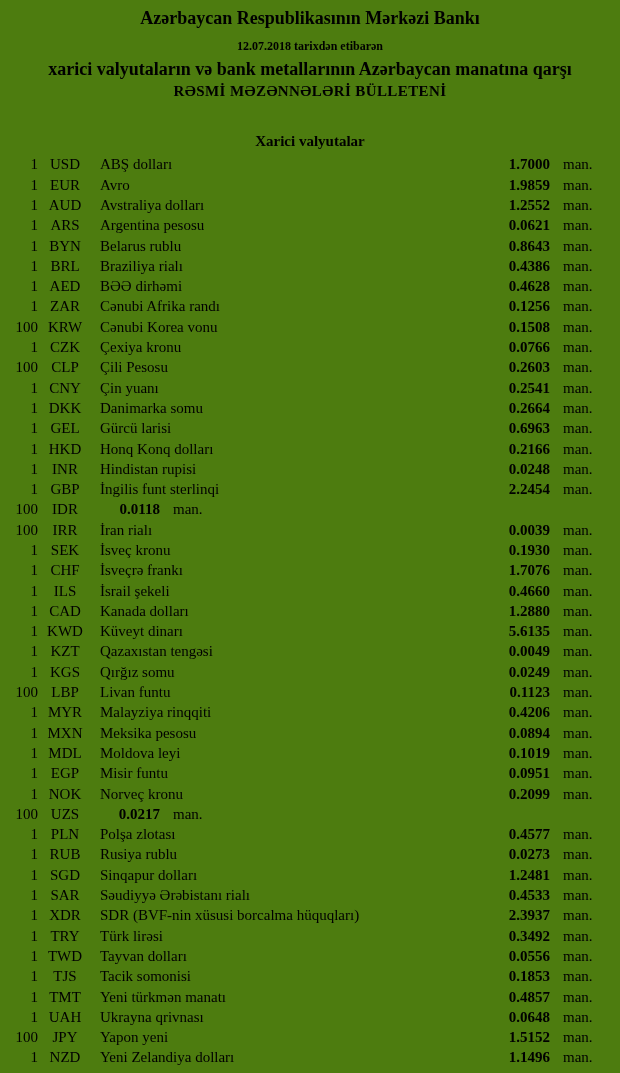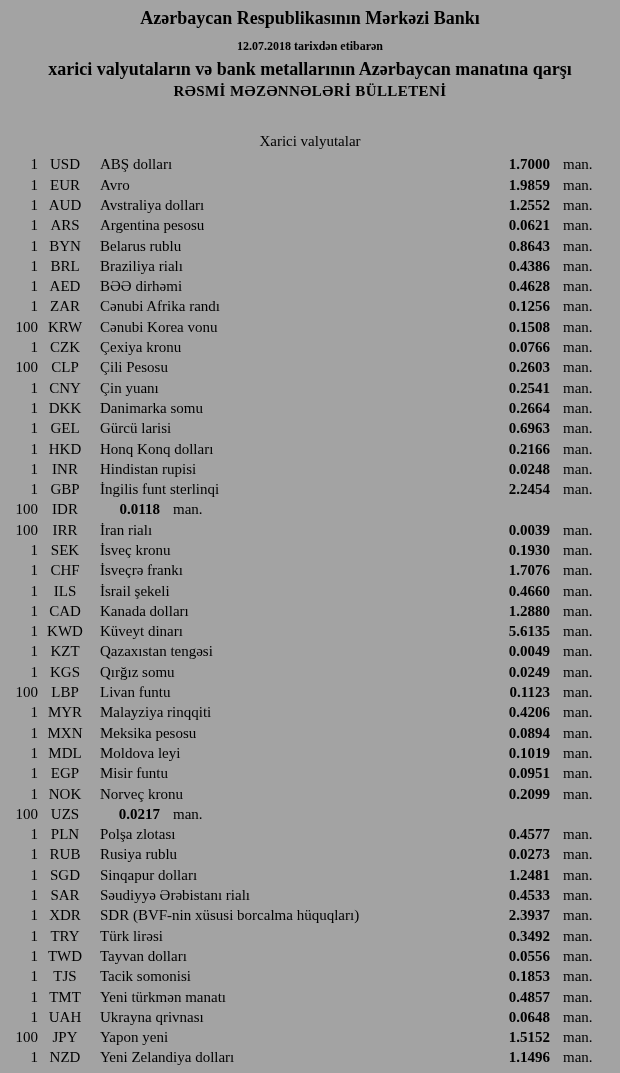--- a/index.html
+++ b/index.html
@@ -8,21 +8,21 @@
     background: #ffffff;
     color: #000000;
     font-family: "Liberation Serif", "DejaVu Serif", serif;
   }
   .page {
     position: relative;
     width: 620px;
     height: 1073px;
     box-sizing: border-box;
     padding: 8px 24px 0 0;
-    background: #a3a3a3;
+    background: #4d7c0f;
     overflow: hidden;
   }
   header { text-align: center; font-weight: bold; padding-left: 24px; }
   .title {
     font-size: 18px;
     line-height: 1.2;
     margin: 0 0 9px 0;
     font-weight: bold;
   }
   .date-line {
@@ -36,21 +36,21 @@
     margin-bottom: 2px;
   }
   .bulletin-line {
     font-size: 15px;
     letter-spacing: 0.4px;
     line-height: 1.3;
     margin-bottom: 30px;
   }
   .section-title {
     text-align: center;
-    font-weight: normal;
+    font-weight: bold;
     font-size: 15px;
     line-height: 1.25;
     margin-bottom: 4px;
     padding-left: 24px;
   }
   .rows { width: 100%; }
   .row {
     display: flex;
     align-items: baseline;
     height: 20.3px;

